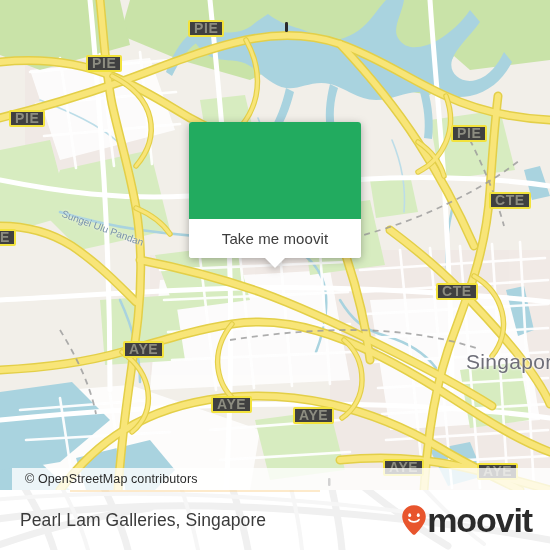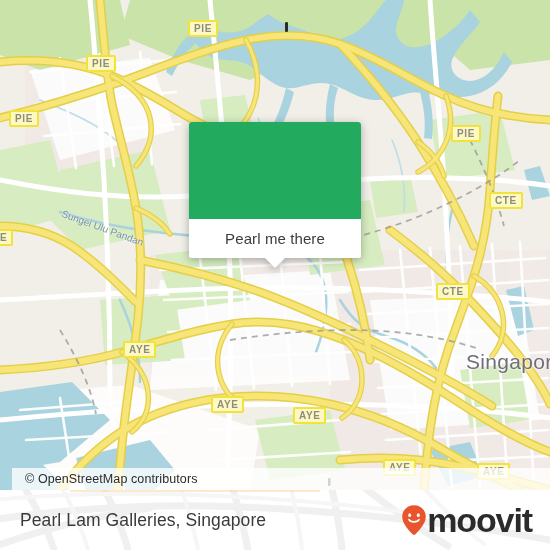--- a/index.html
+++ b/index.html
@@ -35,26 +35,26 @@
     left: 0; top: 0;
     width: 550px;
     height: 490px;
     display: block;
   }
 
   
   .shield {
     position: absolute;
     box-sizing: border-box;
-    background: #fef9c3;
+    background: #404040;
     border: 2px solid #f2e23c;
     border-radius: 2px;
     color: #8c8c80;
     font-family: "Liberation Sans", sans-serif;
-    font-size: 10px;
+    font-size: 14px;
     font-weight: bold;
     letter-spacing: 0.6px;
     line-height: 13px;
     height: 17px;
     padding: 0 4px;
     text-align: center;
     white-space: nowrap;
     display: flex;
     align-items: center;
     justify-content: center;
@@ -431,21 +431,21 @@
     <div class="river-label" style="left:64px;top:208px;">Sungei Ulu Pandan</div>
 
     <div id="attribution">
       <span id="attribution-text">© OpenStreetMap contributors</span>
     </div>
 
     <div id="popup">
       <div id="popup-body">
         <div id="popup-image"></div>
         <div id="popup-action">
-          <span id="popup-action-label">Pearl me there</span>
+          <span id="popup-action-label">Take me moovit</span>
         </div>
       </div>
       <div id="popup-tail"></div>
     </div>
 
   </div>
 
   <div id="footer">
 
     <svg id="footer-bg" viewBox="0 0 550 60" preserveAspectRatio="none" xmlns="http://www.w3.org/2000/svg">

